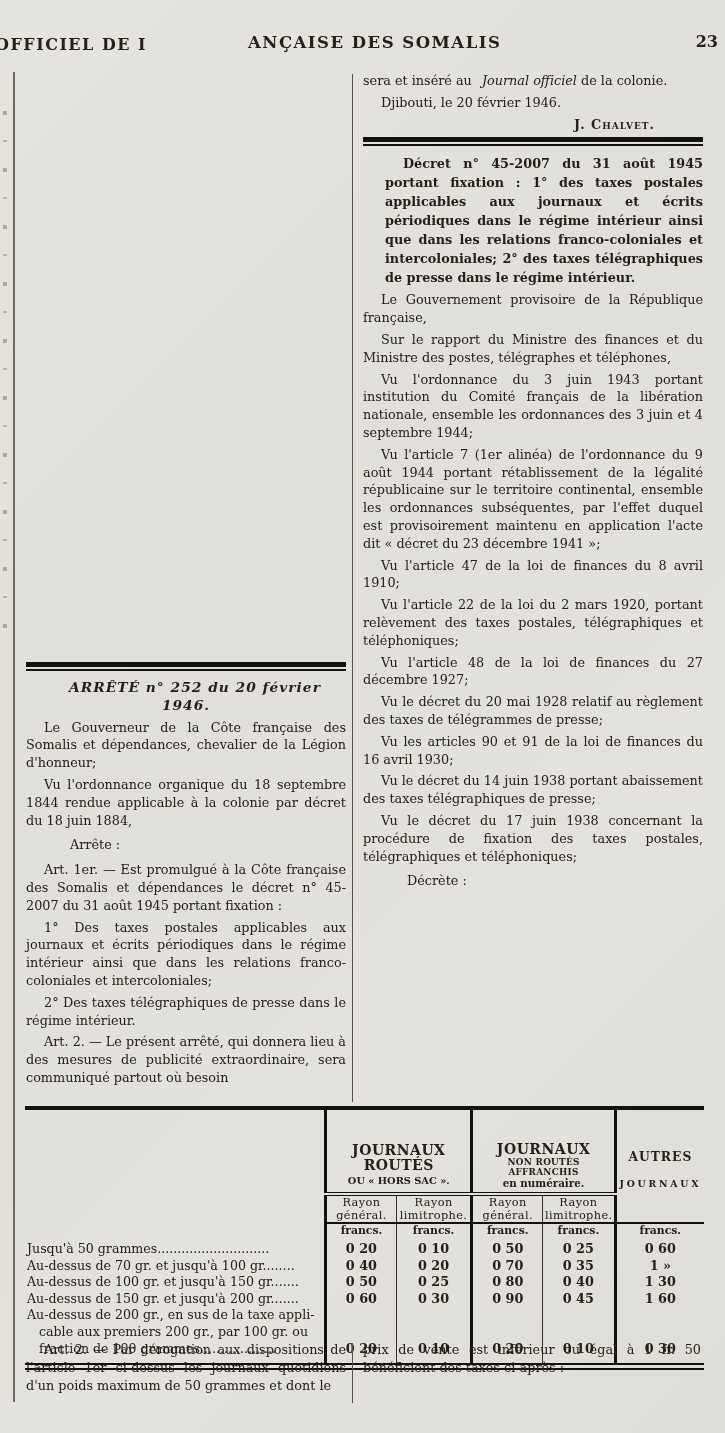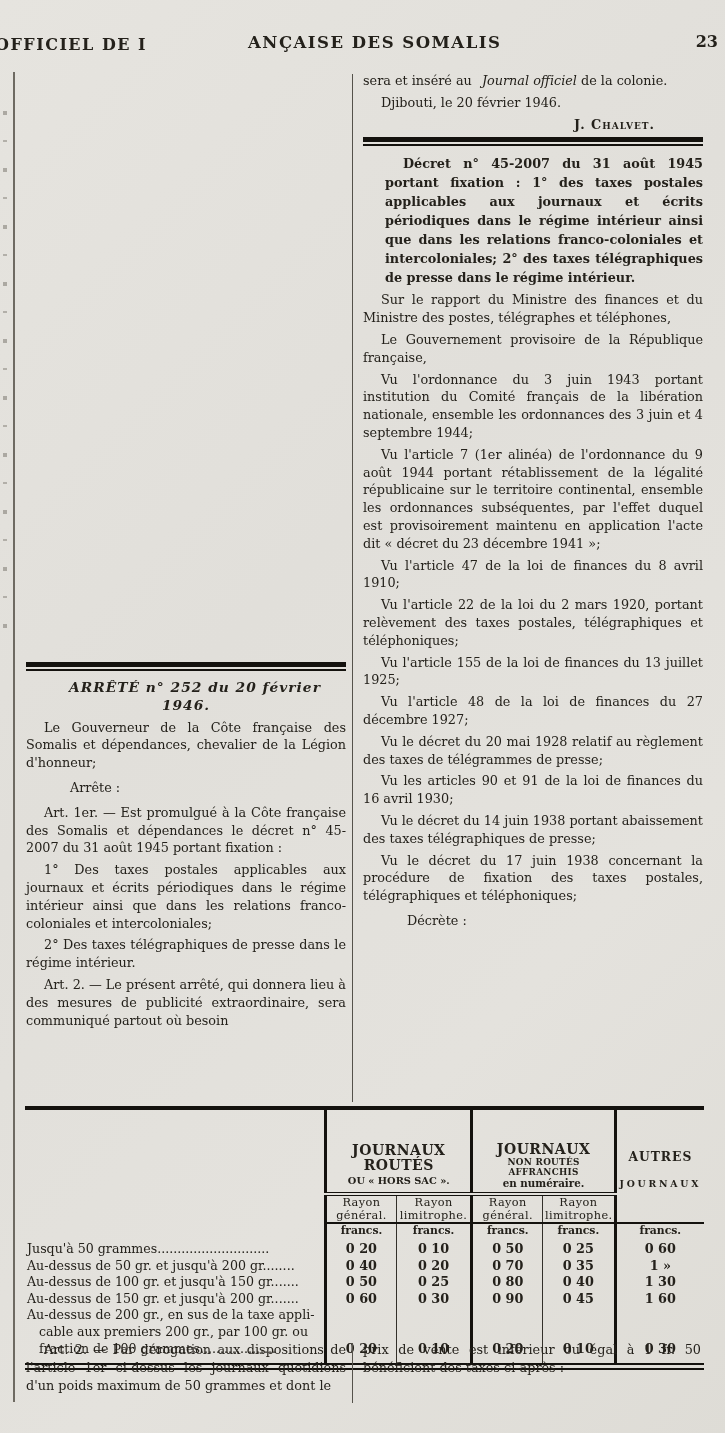--- a/index.html
+++ b/index.html
@@ -87,40 +87,40 @@
   <div class="edge-marks"></div>
 
   <div class="columns">
     <div class="col-divider"></div>
 
     <div class="col col-left">
       <div class="spacer"></div>
       <div class="bar"></div>
       <p class="arrete-title">ARRÊTÉ n° 252 du 20 février 1946.</p>
       <p>Le Gouverneur de la Côte française des Somalis et dépendances, chevalier de la Légion d'honneur;</p>
+      <p>Vu l'ordonnance organique du 18 septembre 1844 rendue applicable à la colonie par décret du 18 juin 1884,</p>
       <p class="speech">Arrête :</p>
       <p>Art. 1er. — Est promulgué à la Côte française des Somalis et dépendances le décret n° 45-2007 du 31 août 1945 portant fixation :</p>
       <p>1° Des taxes postales applicables aux journaux et écrits périodiques dans le régime intérieur ainsi que dans les relations franco-coloniales et intercoloniales;</p>
       <p>2° Des taxes télégraphiques de presse dans le régime intérieur.</p>
       <p>Art. 2. — Le présent arrêté, qui donnera lieu à des mesures de publicité extraordinaire, sera communiqué partout où besoin</p>
     </div>
 
     <div class="col col-right">
       <p class="flush"><span>sera et inséré au </span><span class="italic">Journal officiel</span><span> de la colonie.</span></p>
       <p class="dateline">Djibouti, le 20 février 1946.</p>
       <p class="signature">J. Chalvet.</p>
       <div class="bar"></div>
       <p class="decret-heading">Décret n° 45-2007 du 31 août 1945 portant fixation : 1° des taxes postales applicables aux journaux et écrits périodiques dans le régime intérieur ainsi que dans les relations franco-coloniales et intercoloniales; 2° des taxes télégraphiques de presse dans le régime intérieur.</p>
+      <p>Le Gouvernement provisoire de la République française,</p>
       <p>Sur le rapport du Ministre des finances et du Ministre des postes, télégraphes et téléphones,</p>
-      <p>Le Gouvernement provisoire de la République française,</p>
       <p>Vu l'ordonnance du 3 juin 1943 portant institution du Comité français de la libération nationale, ensemble les ordonnances des 3 juin et 4 septembre 1944;</p>
       <p>Vu l'article 7 (1er alinéa) de l'ordonnance du 9 août 1944 portant rétablissement de la légalité républicaine sur le territoire continental, ensemble les ordonnances subséquentes, par l'effet duquel est provisoirement maintenu en application l'acte dit « décret du 23 décembre 1941 »;</p>
       <p>Vu l'article 47 de la loi de finances du 8 avril 1910;</p>
       <p>Vu l'article 22 de la loi du 2 mars 1920, portant relèvement des taxes postales, télégraphiques et téléphoniques;</p>
-      <p>Vu l'article 155 de la loi de finances du 13 juillet 1925;</p>
       <p>Vu l'article 48 de la loi de finances du 27 décembre 1927;</p>
       <p>Vu le décret du 20 mai 1928 relatif au règlement des taxes de télégrammes de presse;</p>
       <p>Vu les articles 90 et 91 de la loi de finances du 16 avril 1930;</p>
       <p>Vu le décret du 14 juin 1938 portant abaissement des taxes télégraphiques de presse;</p>
       <p>Vu le décret du 17 juin 1938 concernant la procédure de fixation des taxes postales, télégraphiques et téléphoniques;</p>
       <p class="speech">Décrète :</p>
     </div>
   </div>
 
   <div class="table-wrap">
@@ -166,21 +166,21 @@
 
         <tr class="first-data">
           <td class="row-label">Jusqu'à 50 grammes............................</td>
           <td class="val thick-l">0 20</td>
           <td class="val thin-l">0 10</td>
           <td class="val thick-l">0 50</td>
           <td class="val thin-l">0 25</td>
           <td class="val thick-l">0 60</td>
         </tr>
         <tr>
-          <td class="row-label">Au-dessus de 50 gr. et jusqu'à 200 gr........</td>
+          <td class="row-label">Au-dessus de 70 gr. et jusqu'à 100 gr........</td>
           <td class="val thick-l">0 40</td>
           <td class="val thin-l">0 20</td>
           <td class="val thick-l">0 70</td>
           <td class="val thin-l">0 35</td>
           <td class="val thick-l">1 »</td>
         </tr>
         <tr>
           <td class="row-label">Au-dessus de 100 gr. et jusqu'à 150 gr.......</td>
           <td class="val thick-l">0 50</td>
           <td class="val thin-l">0 25</td>

